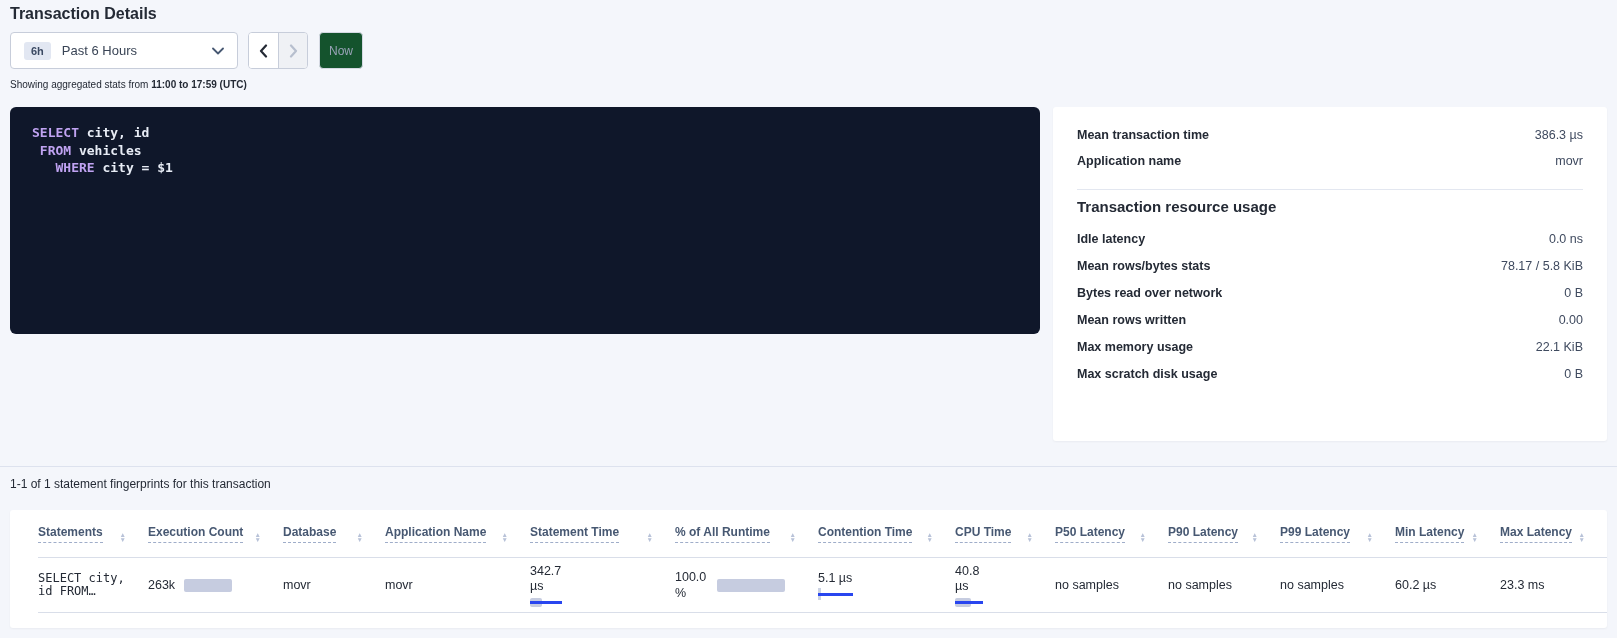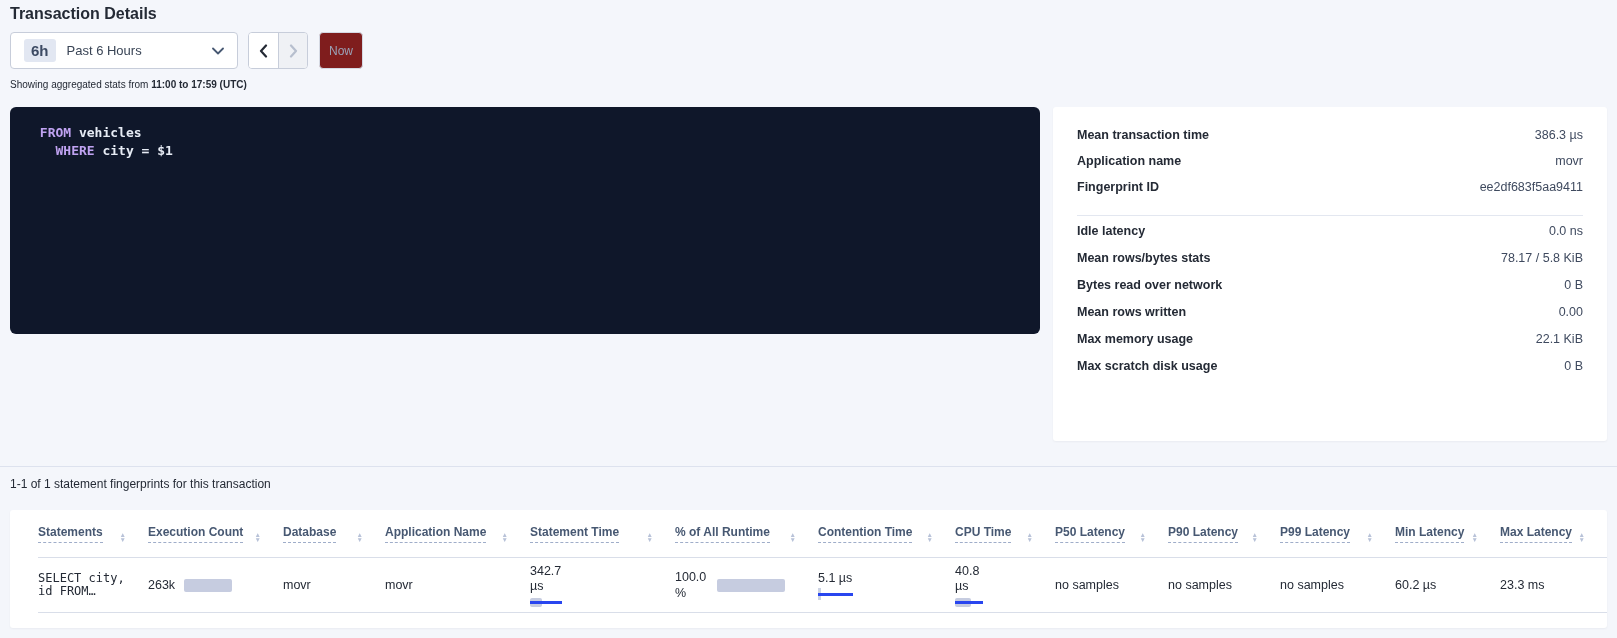--- a/index.html
+++ b/index.html
@@ -20,28 +20,28 @@
     --disabled-ink:#9aa3b8;
   }
   *{box-sizing:border-box;margin:0;padding:0}
   body{font-family:"Liberation Sans",sans-serif;background:var(--bg)}
   .page{position:relative;width:1617px;height:638px;background:var(--bg);color:var(--ink);overflow:hidden}
 
   .page-title{position:absolute;left:10px;top:5px;font-size:16px;font-weight:700;color:var(--ink)}
 
   .controls{position:absolute;left:10px;top:32px;display:flex;align-items:center;gap:10px}
   .picker{width:228px;height:37px;background:#fff;border:1px solid var(--btn-border);border-radius:4px;display:flex;align-items:center;gap:11px;padding:0 13px;cursor:pointer}
-  .badge{background:#e2e7f2;color:#3c4a63;font-weight:700;font-size:15px;padding:3px 7px;border-radius:3px}
+  .badge{background:#e2e7f2;color:#3c4a63;font-weight:700;font-size:11px;padding:3px 7px;border-radius:3px}
   .picker-label{font-size:13px;color:#394455}
   .chev{margin-left:auto;display:block}
   .arrow-group{display:flex;height:37px;border:1px solid var(--btn-border);border-radius:4px;overflow:hidden;background:#fff}
   .arrow-btn{width:29px;height:100%;border:none;background:#fff;display:flex;align-items:center;justify-content:center;cursor:pointer}
   .arrow-btn + .arrow-btn{border-left:1px solid var(--btn-border)}
   .arrow-btn.disabled{background:var(--disabled-bg);cursor:default}
-  .now-btn{height:37px;min-width:37px;padding:0 9px;border:1px solid #d5d9e3;border-radius:4px;background:#7f1d1d;color:var(--disabled-ink);font-size:12px;font-family:inherit;cursor:default;margin-left:1px}
+  .now-btn{height:37px;min-width:37px;padding:0 9px;border:1px solid #d5d9e3;border-radius:4px;background:#14532d;color:var(--disabled-ink);font-size:12px;font-family:inherit;cursor:default;margin-left:1px}
 
   .summary{position:absolute;left:10px;top:79px;font-size:10px;color:var(--ink)}
   .summary b{font-weight:700}
 
   .sql-box{position:absolute;left:10px;top:107px;width:1030px;height:227px;background:var(--code-bg);border-radius:6px;padding:17px 22px;font-family:"DejaVu Sans Mono",monospace;font-size:13px;font-weight:600;line-height:17.5px;color:var(--code-text);white-space:pre}
   .kw{color:var(--code-kw)}
 
   .overview-card{position:absolute;left:1053px;top:107px;width:554px;height:334px;background:var(--card);border-radius:3px;box-shadow:0 1px 2px rgba(36,42,53,.05);padding:21px 24px}
   .meta-row{display:flex;justify-content:space-between;align-items:flex-start;height:26px;font-size:12.5px}
   .meta-row.tall{height:27px}
@@ -104,36 +104,33 @@
         <svg width="9" height="14" viewBox="0 0 9 14">
             <path d="M2 1.5 L7 7 L2 12.5" fill="none" stroke="#b7bfce" stroke-width="2.2" stroke-linecap="round" stroke-linejoin="round"></path>
           </svg>
       </button>
     </div>
     <button class="now-btn">Now</button>
   </div>
 
   <div class="summary"><span>Showing aggregated stats from </span><b>11:00 to 17:59 (UTC)</b></div>
 
-  <div class="sql-box"><div class="code-line"><span> </span><span class="kw">FROM</span><span> vehicles</span></div><div class="code-line"><span>   </span><span class="kw">WHERE</span><span> city = $1</span></div></div>
+  <div class="sql-box"><div class="code-line"><span class="kw">SELECT</span><span> city, id</span></div><div class="code-line"><span> </span><span class="kw">FROM</span><span> vehicles</span></div><div class="code-line"><span>   </span><span class="kw">WHERE</span><span> city = $1</span></div></div>
 
   <aside class="overview-card">
     <div class="meta-row">
       <span class="meta-label">Mean transaction time</span>
       <span class="meta-value">386.3 µs</span>
     </div>
     <div class="meta-row">
       <span class="meta-label">Application name</span>
       <span class="meta-value">movr</span>
     </div>
-    <div class="meta-row">
-      <span class="meta-label">Fingerprint ID</span>
-      <span class="meta-value">ee2df683f5aa9411</span>
-    </div>
     <hr class="card-divider">
+    <h2 class="resource-heading">Transaction resource usage</h2>
     <div class="meta-row tall">
       <span class="meta-label">Idle latency</span>
       <span class="meta-value">0.0 ns</span>
     </div>
     <div class="meta-row tall">
       <span class="meta-label">Mean rows/bytes stats</span>
       <span class="meta-value">78.17 / 5.8 KiB</span>
     </div>
     <div class="meta-row tall">
       <span class="meta-label">Bytes read over network</span>

